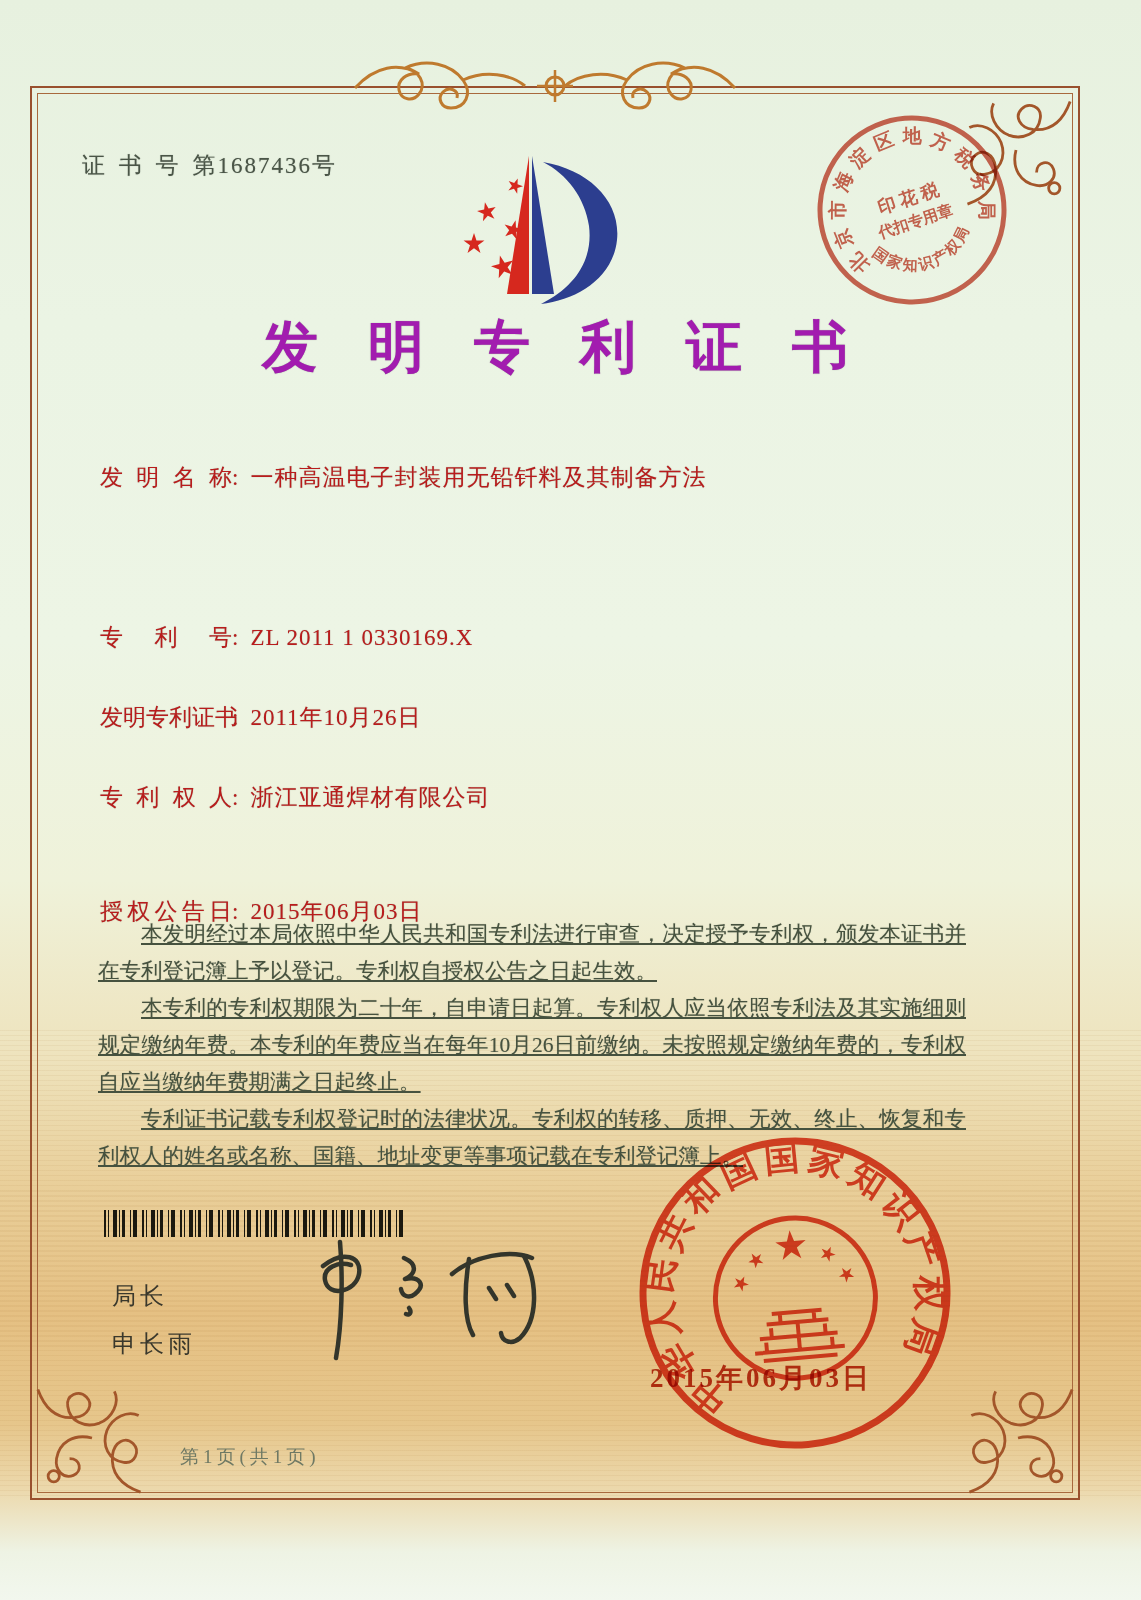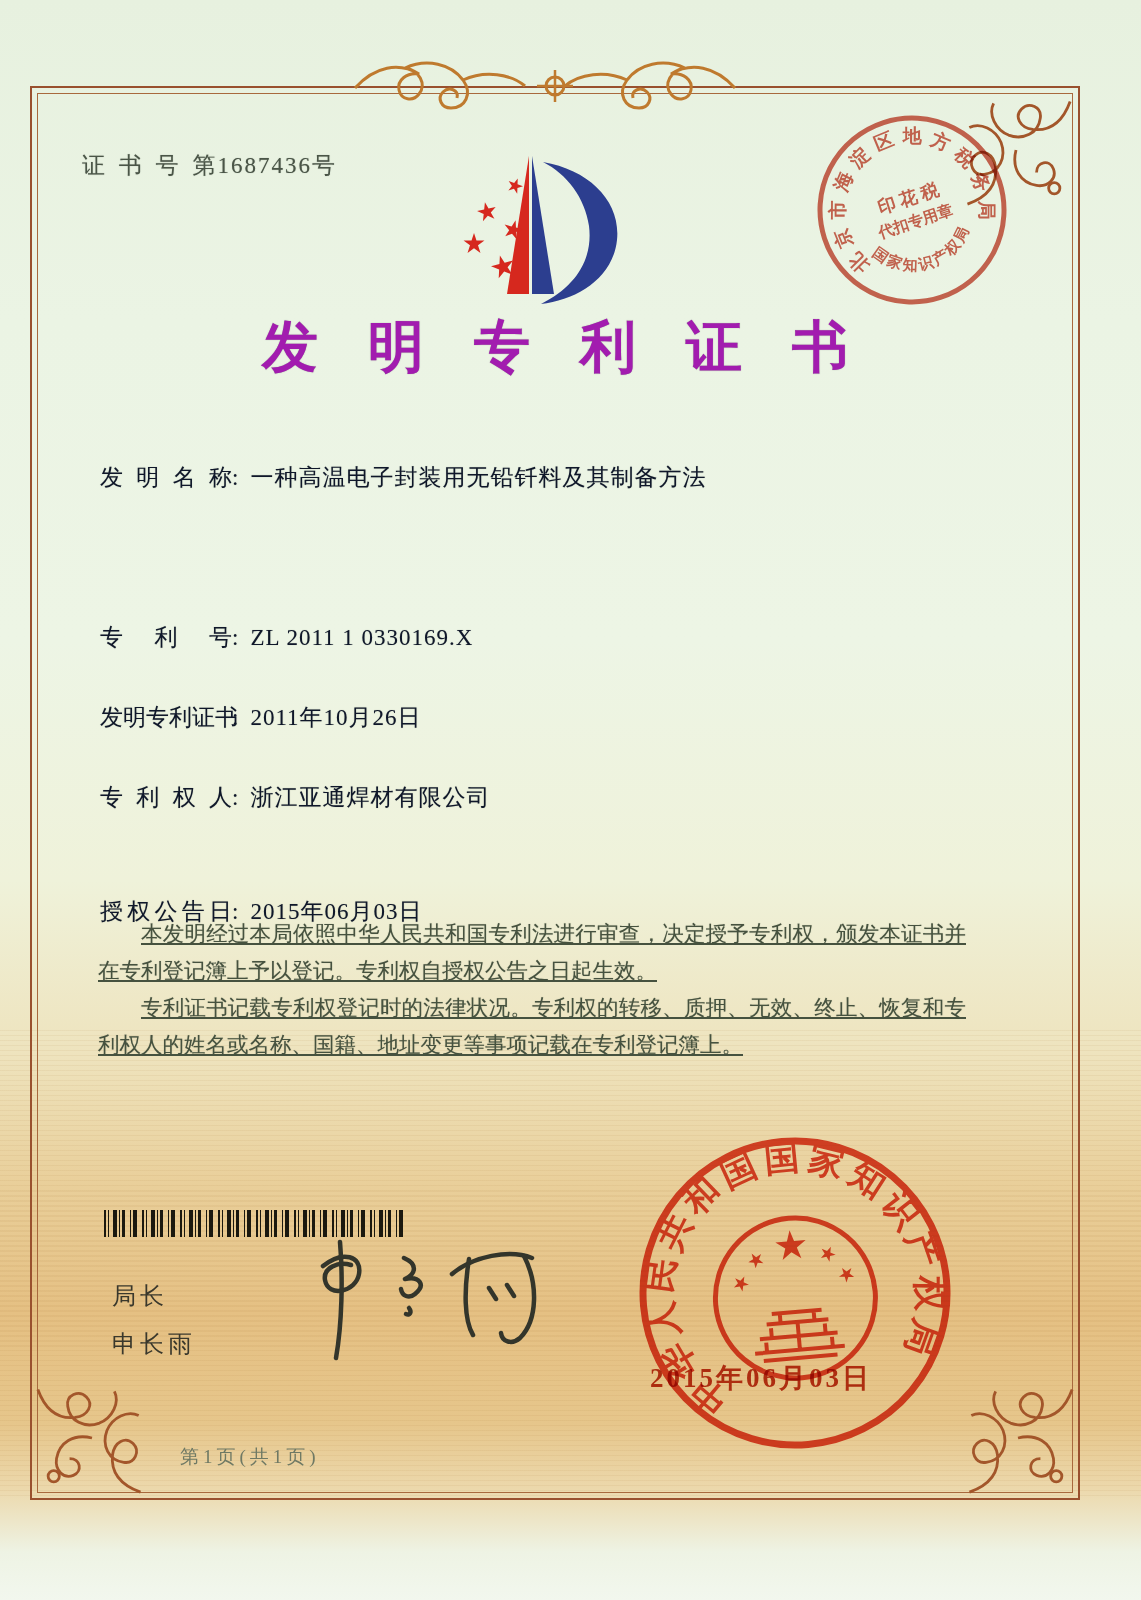--- a/index.html
+++ b/index.html
@@ -23,21 +23,21 @@
   .orn{ position:absolute; pointer-events:none; }
   .cert-no{ position:absolute; left:82px; top:150px; font-size:23px; color:#4a5547;
     letter-spacing:4px; text-shadow:0 0 1px rgba(70,85,70,.45); }
   .cert-no .num{ margin-left:10px; letter-spacing:2px; }
   .logo{ position:absolute; left:425px; top:140px; width:215px; height:172px; }
   .tax-stamp{ position:absolute; left:812px; top:110px; width:200px; height:200px;
     transform:rotate(-18deg); opacity:.82; mix-blend-mode:multiply; }
   .title{ position:absolute; left:30px; top:310px; width:1050px; text-align:center;
     font-size:56px; font-weight:600; color:#a21caf; letter-spacing:50px; text-indent:50px;
     text-shadow:0 0 1px rgba(55,70,58,.5); }
-  .field-row{ position:absolute; left:100px; font-size:23px; color:#0f172a;
+  .field-row{ position:absolute; left:100px; font-size:23px; color:#b91c1c;
     text-shadow:0 0 1px rgba(60,75,60,.4); white-space:nowrap; }
   .field-label{ display:inline-block; width:132px; text-align:justify; text-align-last:justify; }
   .field-sep{ display:inline-block; }
   .field-value{ padding-left:12px; letter-spacing:1px; }
   .paragraphs{ position:absolute; left:98px; top:916px; width:868px;
     font-size:21.5px; line-height:37px; color:#46523f; text-align:justify;
     text-shadow:0 0 1px rgba(70,82,63,.4); }
   .paragraphs p{ text-indent:2em;text-decoration:underline; }
   .barcode{ position:absolute; left:104px; top:1210px; width:300px; height:27px;
     mix-blend-mode:multiply;
@@ -154,20 +154,21 @@
   </div>
   <div class="field-row" style="top:782px">
     <span class="field-label">专利权人</span><span class="field-sep">:</span><span class="field-value">浙江亚通焊材有限公司</span>
   </div>
   <div class="field-row" style="top:896px">
     <span class="field-label">授权公告日</span><span class="field-sep">:</span><span class="field-value">2015年06月03日</span>
   </div>
 
   <div class="paragraphs">
     <p>本发明经过本局依照中华人民共和国专利法进行审查，决定授予专利权，颁发本证书并在专利登记簿上予以登记。专利权自授权公告之日起生效。</p>
+    <p>本专利的专利权期限为二十年，自申请日起算。专利权人应当依照专利法及其实施细则规定缴纳年费。本专利的年费应当在每年10月26日前缴纳。未按照规定缴纳年费的，专利权自应当缴纳年费期满之日起终止。</p>
     <p>专利证书记载专利权登记时的法律状况。专利权的转移、质押、无效、终止、恢复和专利权人的姓名或名称、国籍、地址变更等事项记载在专利登记簿上。</p>
   </div>
 
   <div class="barcode"></div>
 
   <div class="signer">
     <div>局长</div>
     <div>申长雨</div>
   </div>
 

